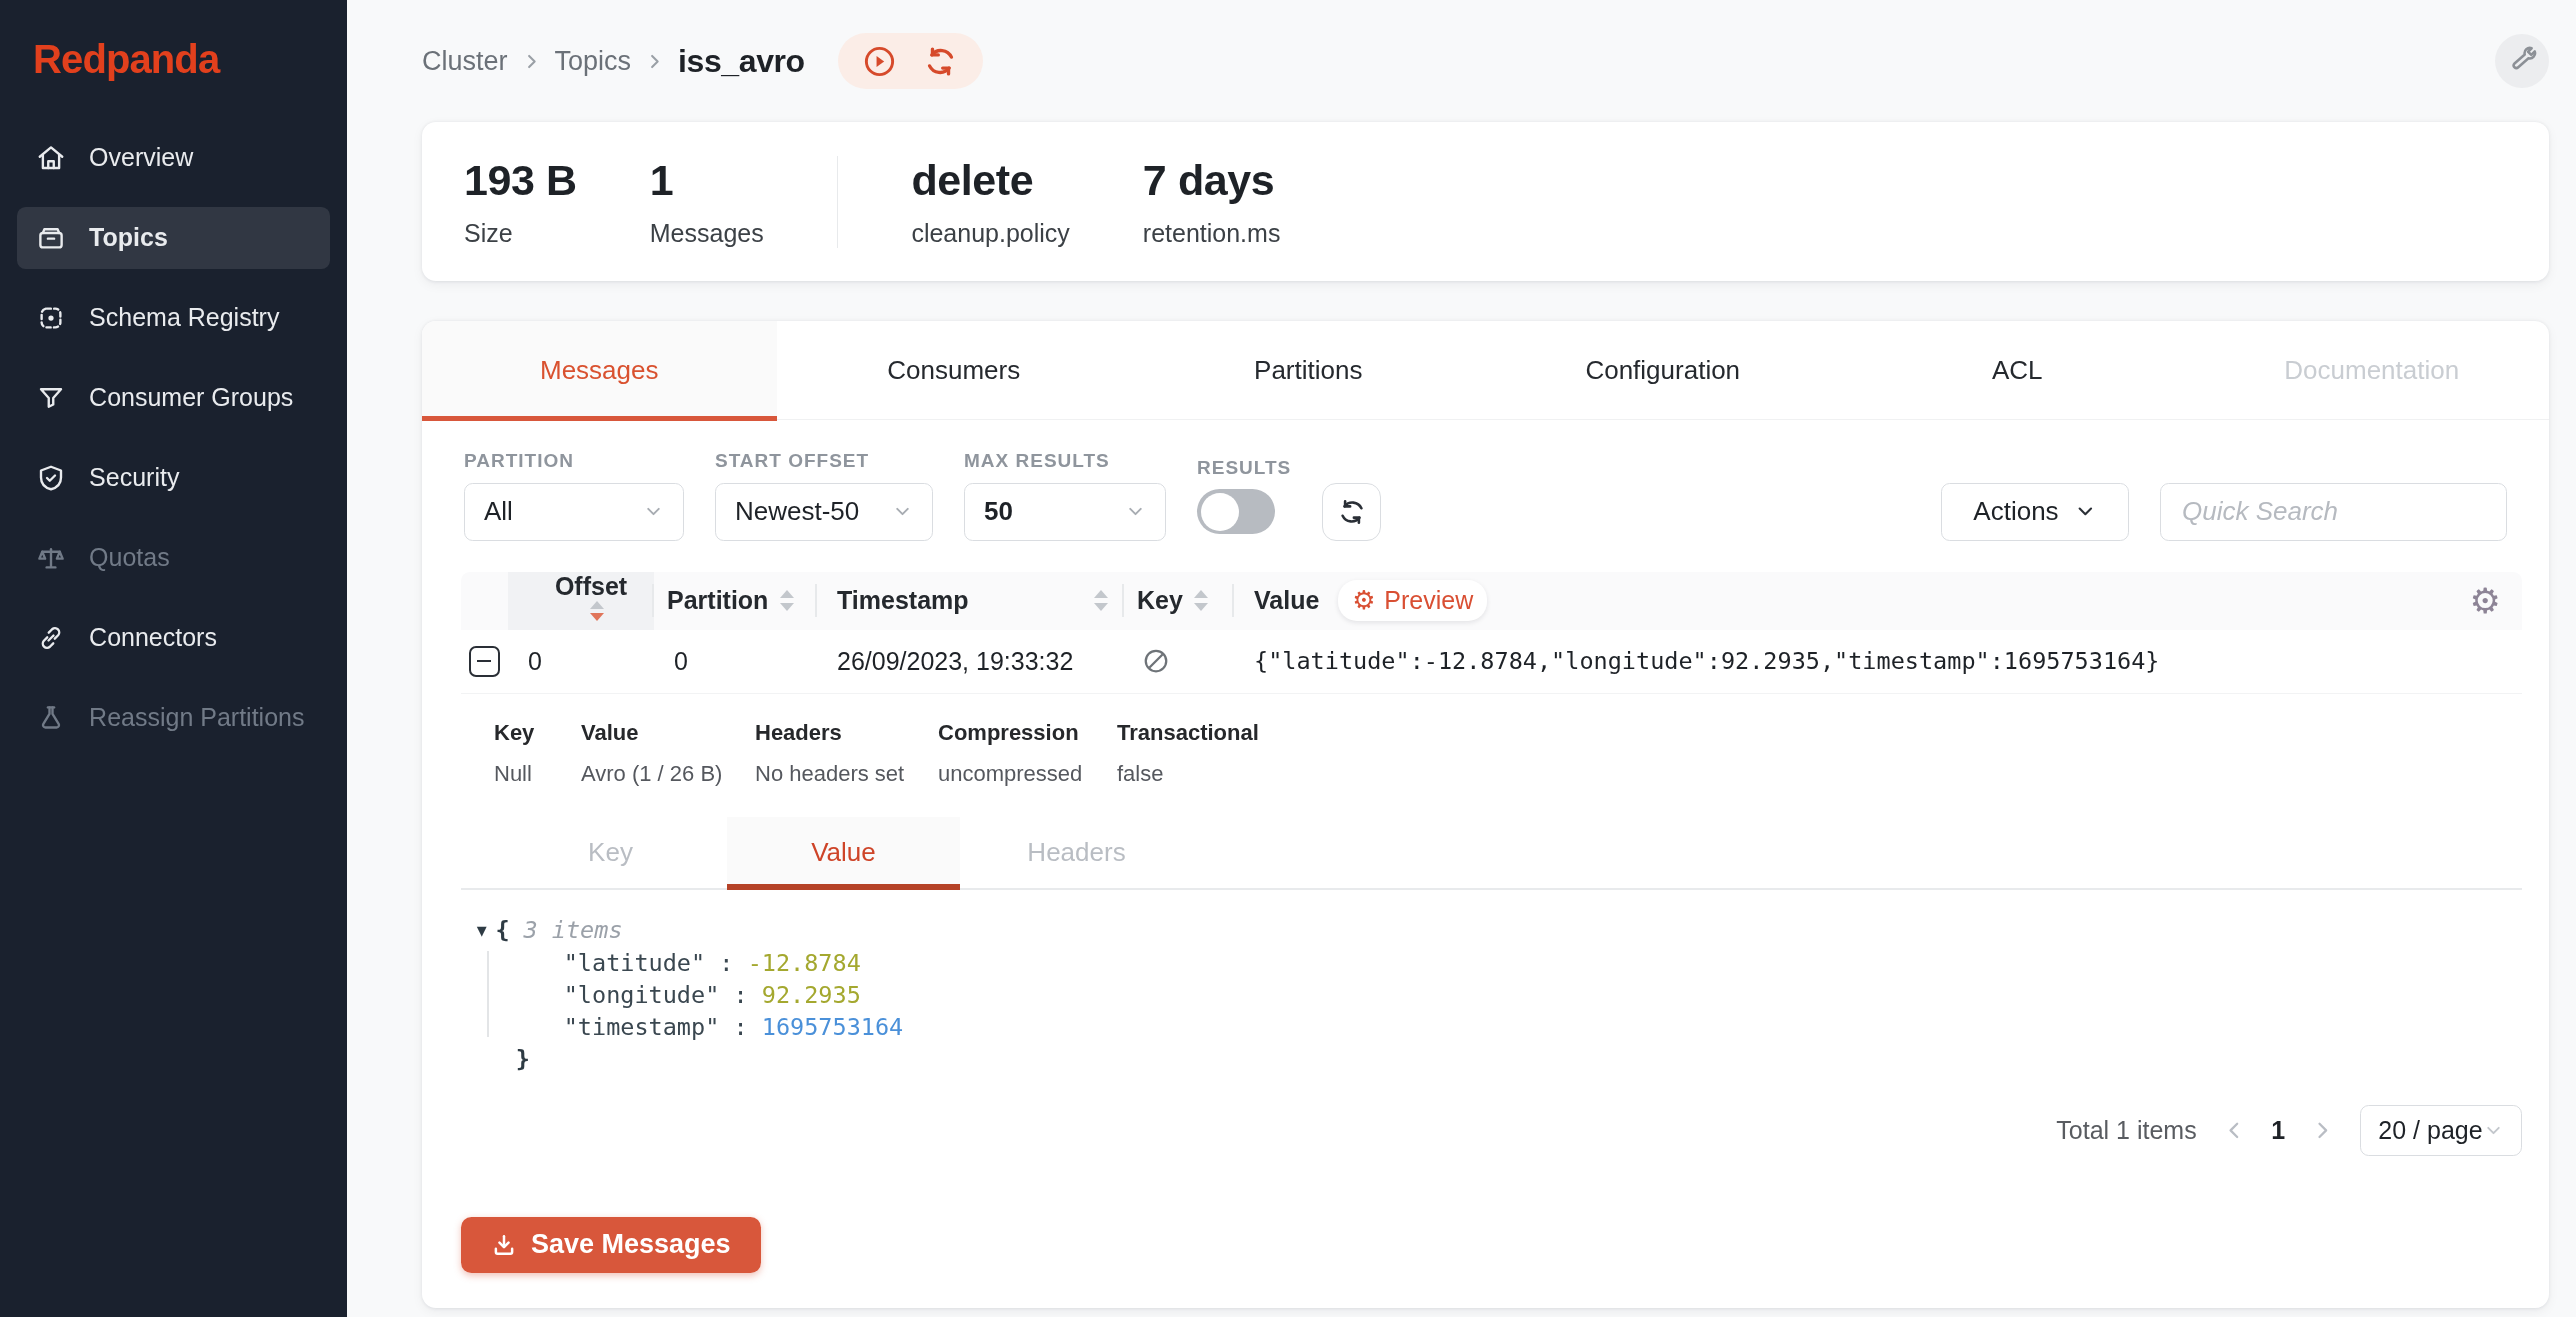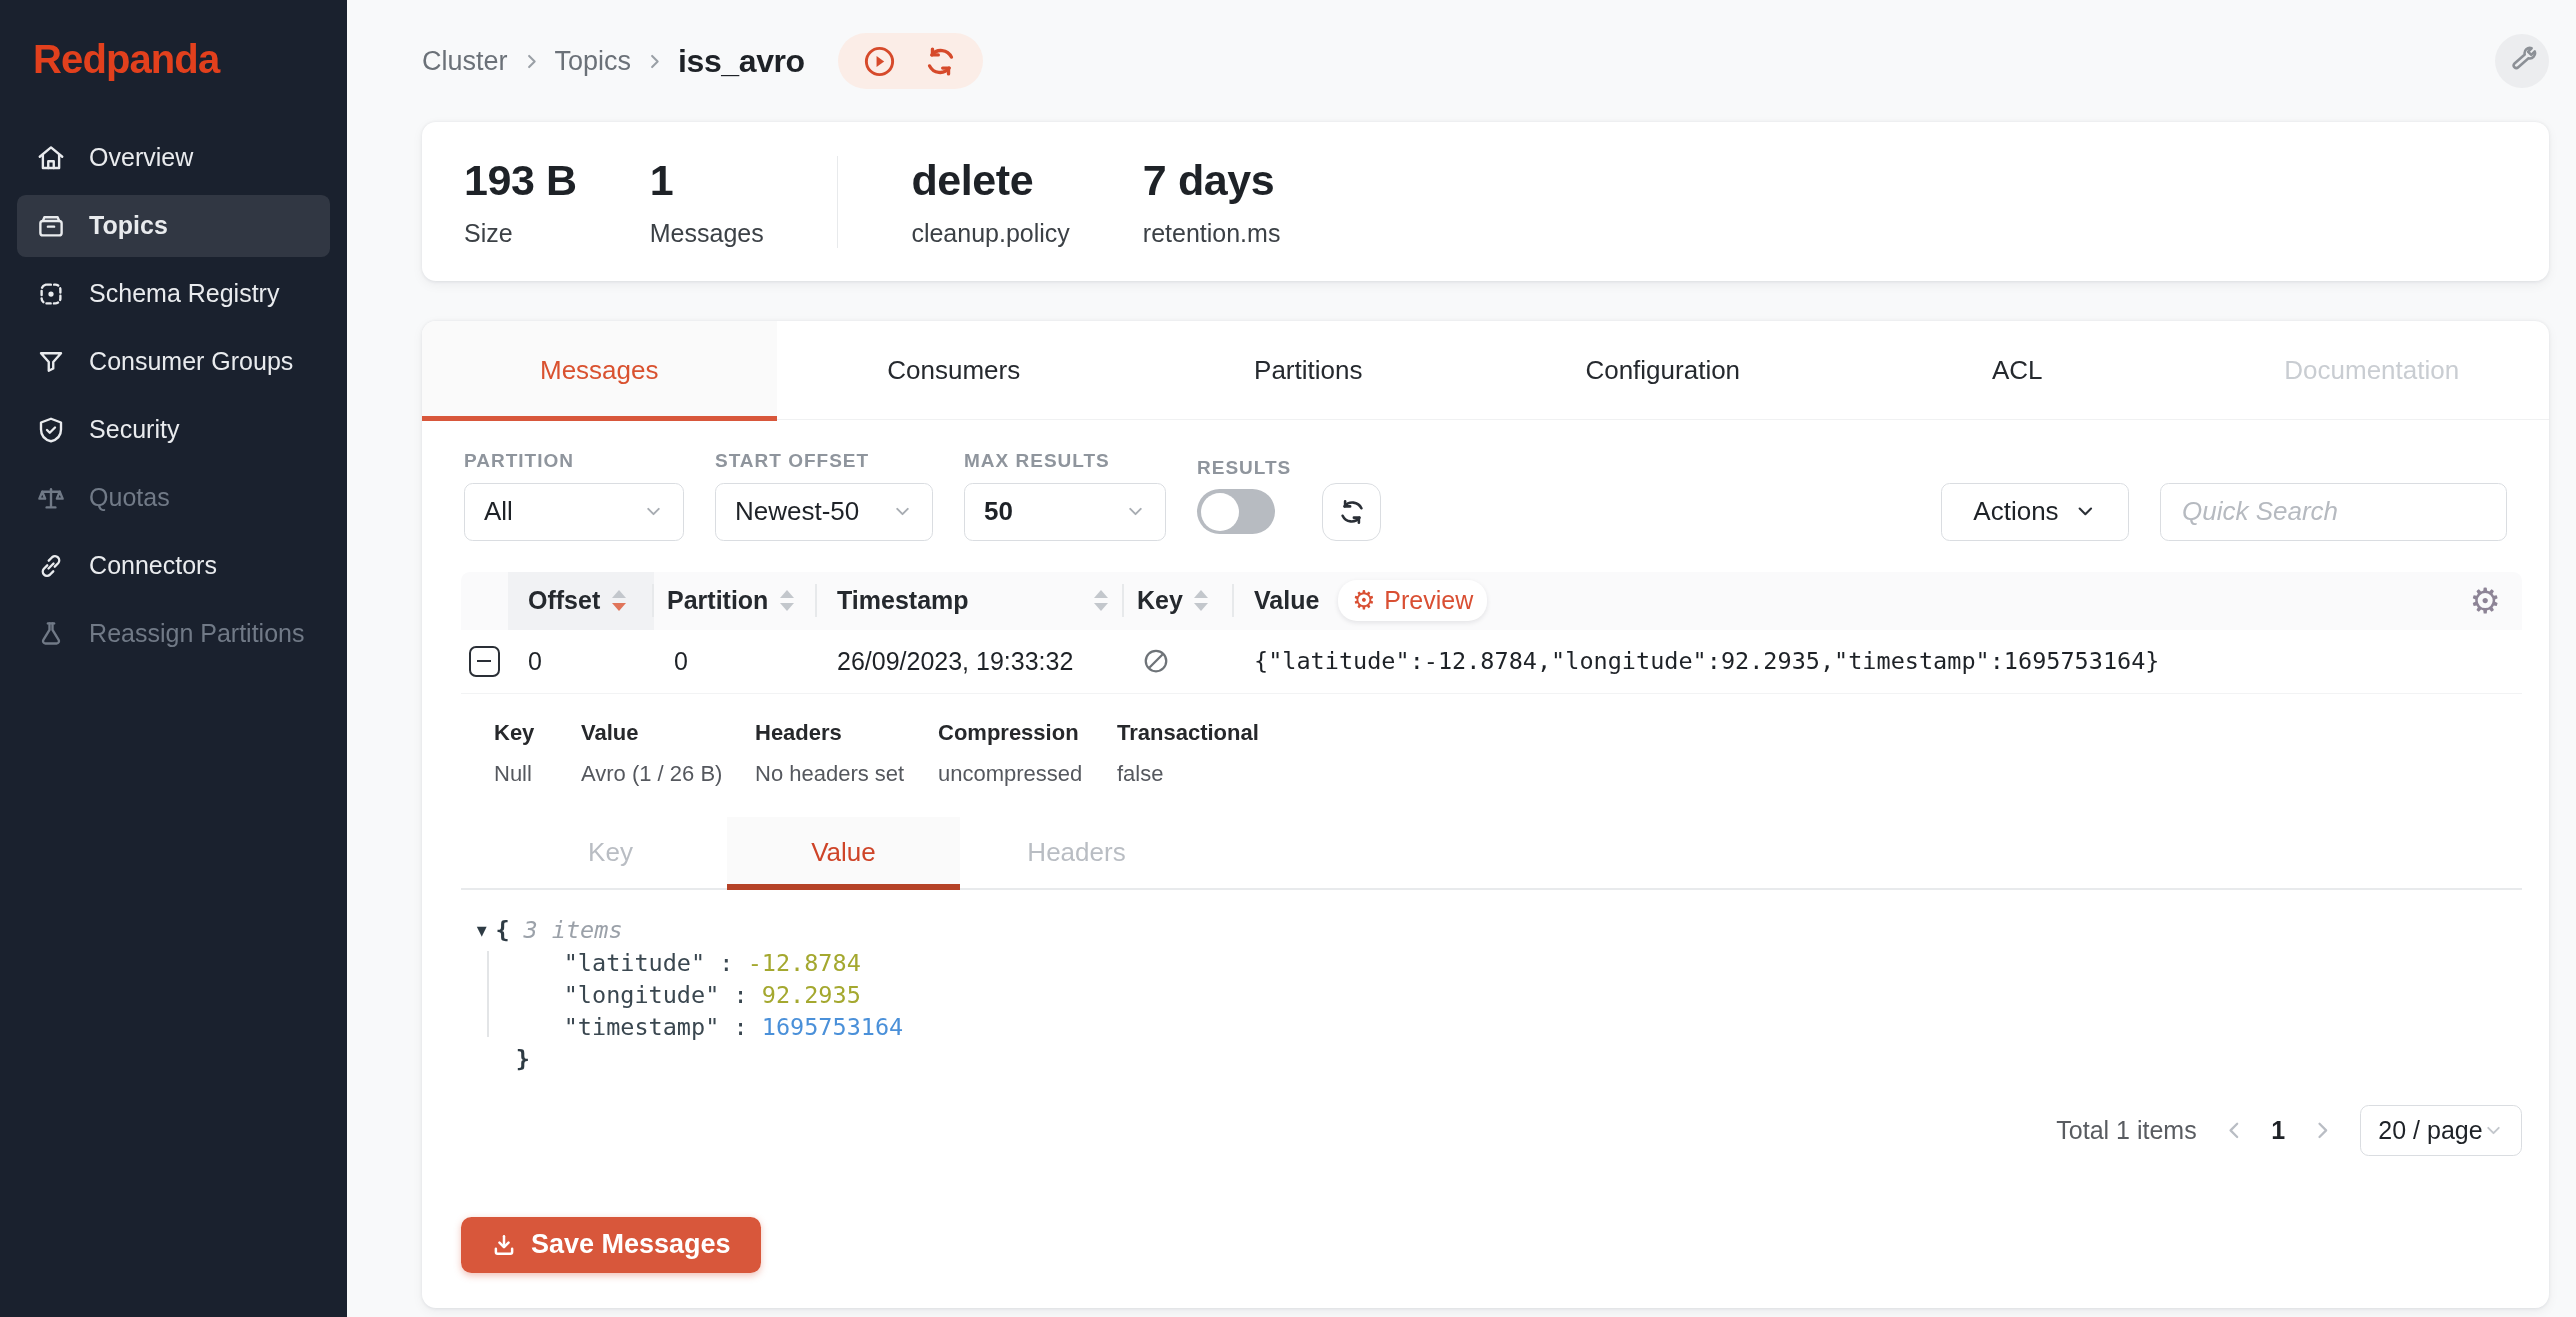--- a/index.html
+++ b/index.html
@@ -18,21 +18,21 @@
     width:347px; min-width:347px; height:100%;
     background:#1A212E;
     padding:33px 17.4px;
     display:flex; flex-direction:column;
   }
   .logo {
     font-size:40px; font-weight:bold; color:#E2401D;
     letter-spacing:-0.9px; padding:3.5px 15.7px 0;
     margin-bottom:45px;
   }
-  .nav { display:flex; flex-direction:column; gap:6px; }
+  .nav { display:flex; flex-direction:column; gap:18px; }
   .nav-item {
     display:flex; align-items:center; gap:22.7px;
     height:62px; padding:0 19px; border-radius:8.7px;
     color:#E9EBEE; font-size:25px; cursor:pointer;
   }
   .nav-item.active { background:rgba(255,255,255,0.10); font-weight:bold; }
   .nav-item.disabled { color:#717A87; }
   .nav-item .nicon { width:30px; height:30px; flex:none; }
 
   
@@ -127,21 +127,21 @@
     background:#FAFAFB; border-radius:8.7px 8.7px 0 0; font-size:25px; font-weight:600; color:#25292E;
   }
   .th { display:flex; align-items:center; height:100%; padding:0 0 0 20px; position:relative; }
   .th .divider { position:absolute; right:0; top:12.2px; bottom:12.2px; width:1.7px; background:#E7E9EB; }
   .col-exp { width:47px; min-width:47px; padding:0; }
   .col-offset { width:146px; min-width:146px; }
   .col-part { width:163px; min-width:163px; padding-left:13px; }
   .col-ts { width:307px; min-width:307px; }
   .col-key { width:110px; min-width:110px; padding-left:13px; }
   .col-val { flex:1; }
-  .th.col-offset { background:#F1F2F4; }
+  .th.col-offset { background:#F1F2F4;flex-direction:column; }
   .sort { display:flex; flex-direction:column; gap:4.4px; margin-left:11.3px; }
   .sort .up { width:0; height:0; border-left:7px solid transparent; border-right:7px solid transparent; border-bottom:8.7px solid #C3C7CC; }
   .sort .dn { width:0; height:0; border-left:7px solid transparent; border-right:7px solid transparent; border-top:8.7px solid #C3C7CC; }
   .sort .dn.hot { border-top-color:#E0755A; }
   .sort.push { margin-left:auto; margin-right:15.7px; }
   .preview-chip {
     display:flex; align-items:center; gap:8.7px; margin-left:19px;
     color:#D94F33; font-size:25px; font-weight:normal; cursor:pointer;
     background:#fff; border-radius:19px; padding:5.2px 14px;
     box-shadow:0 1.7px 5.2px rgba(15,23,42,0.10);

